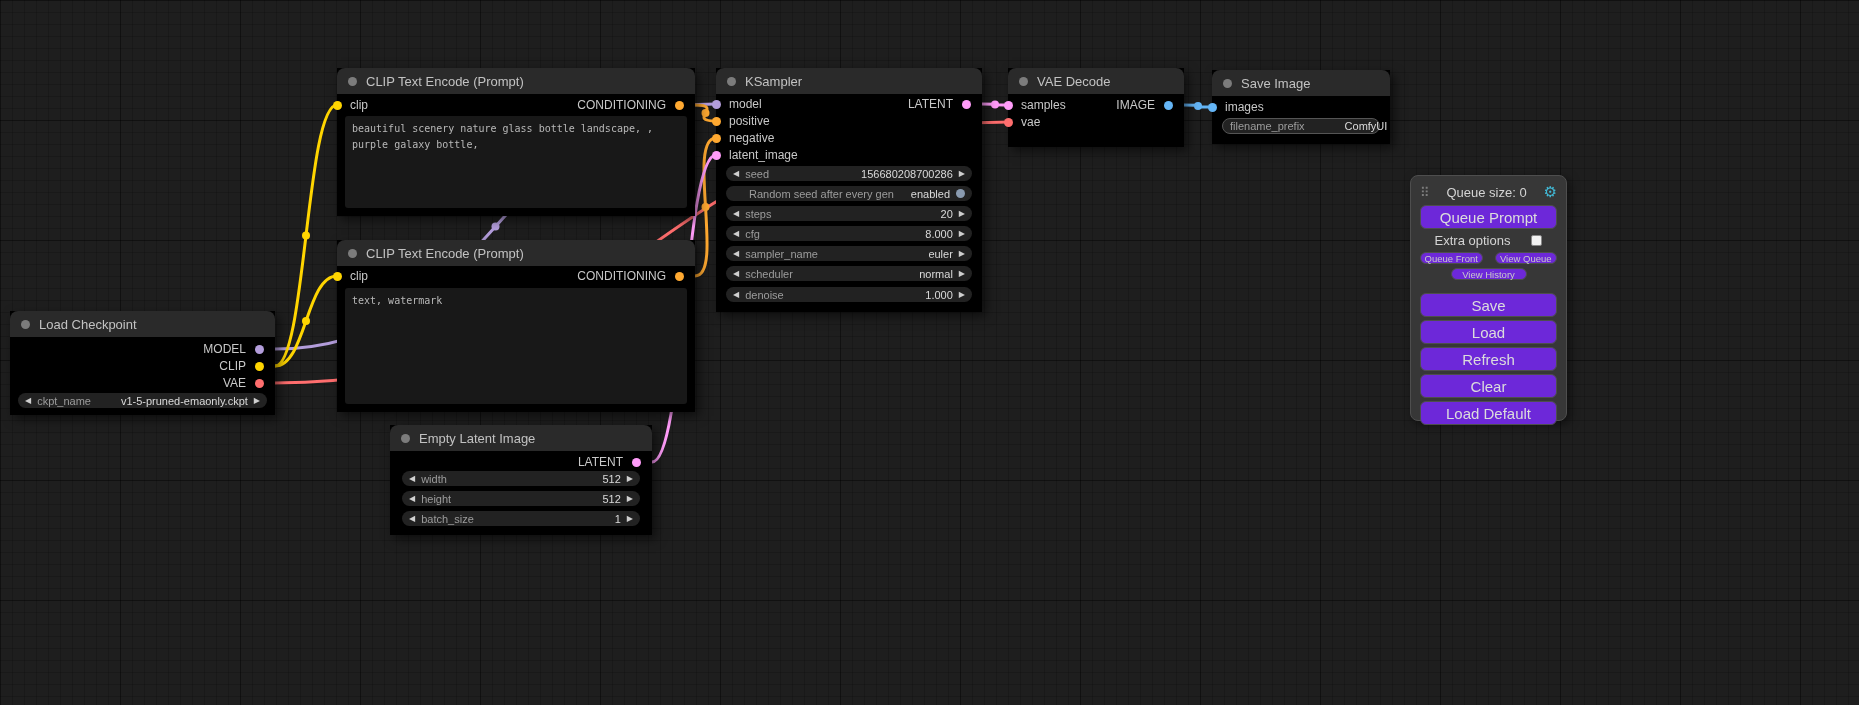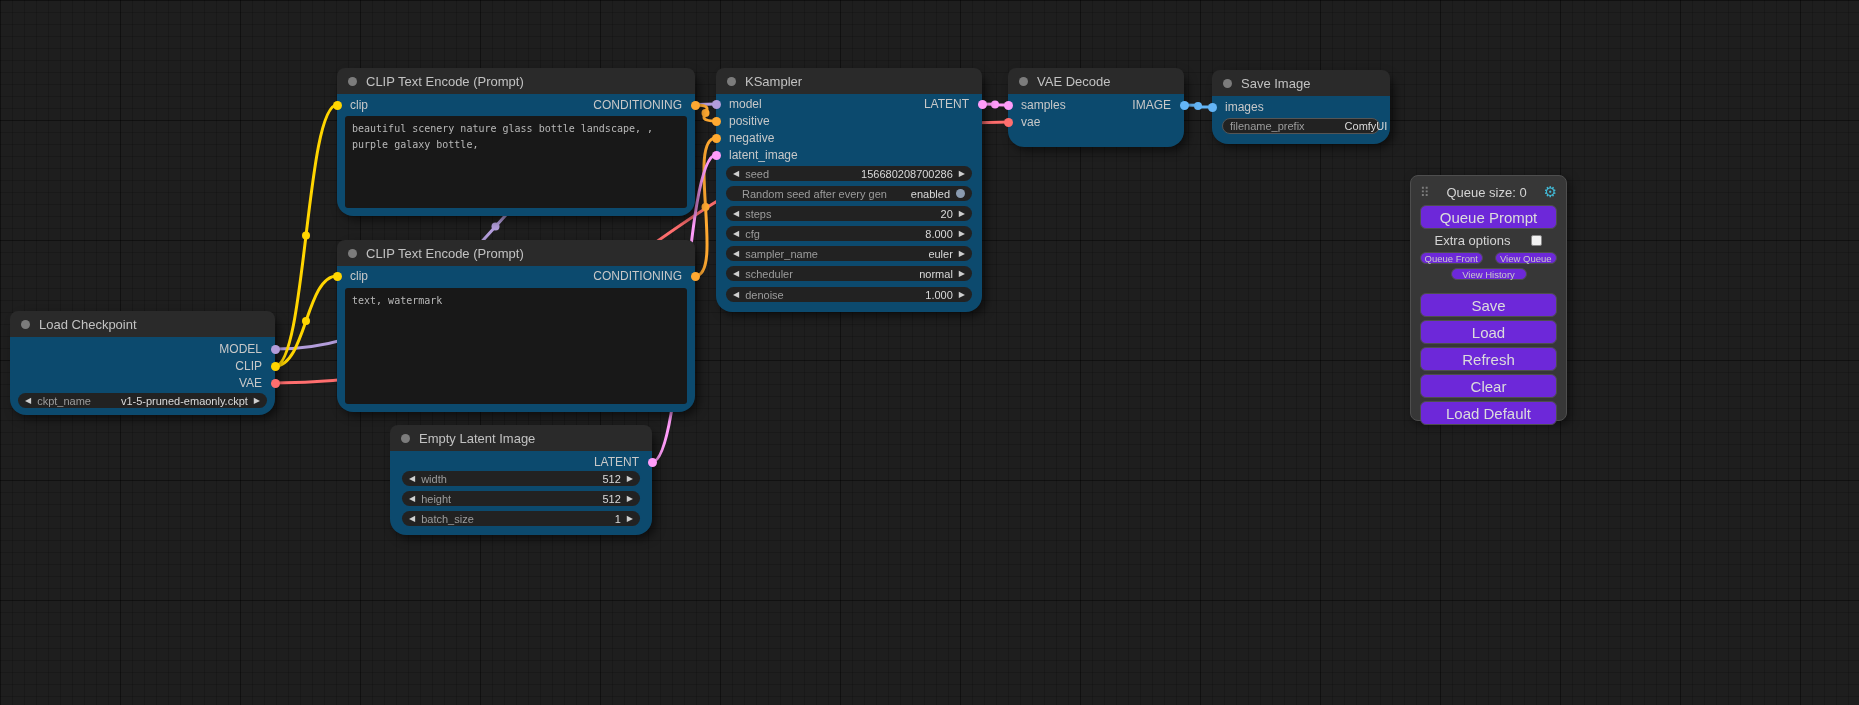--- a/index.html
+++ b/index.html
@@ -12,32 +12,32 @@
       linear-gradient(90deg, rgba(0,0,0,.32) 1px, transparent 1px),
       linear-gradient(rgba(0,0,0,.16) 1px, transparent 1px),
       linear-gradient(90deg, rgba(0,0,0,.16) 1px, transparent 1px);
     background-size:120px 120px,120px 120px,12px 12px,12px 12px;
     position:relative;
   }
   #canvas { position:absolute; inset:0; }
   #links { position:absolute; inset:0; z-index:1; }
 
   .node {
-    position:absolute; background:#0c4a6e; border-radius:16px; z-index:2;
+    position:absolute; background:#000000; border-radius:0; z-index:2;
     box-shadow:4px 4px 10px rgba(0,0,0,.55);
   }
   .node-title {
     height:26px; background:#2a2a2a; border-radius:8px 8px 0 0;
     display:flex; align-items:center; gap:9px; padding:0 11px;
     color:#c2c2c2; font-size:13px; white-space:nowrap;
   }
   .collapse-dot { width:9px; height:9px; border-radius:50%; background:#7c7c7c; flex:0 0 auto; }
   .node-body { position:relative; height:calc(100% - 26px); }
 
-  .slot-row { position:absolute; left:0; right:0; height:16px; display:flex; align-items:center; padding:0 13px; }
+  .slot-row { position:absolute; left:0; right:16px; height:16px; display:flex; align-items:center; padding:0 13px; }
   .slot-label { font-size:12px; color:#c8c8c8; white-space:nowrap; }
   .spacer { flex:1; }
   .slot-dot { position:absolute; width:9px; height:9px; border-radius:50%; top:3.5px; background:#888; }
   .slot-dot.in  { left:-4.5px; }
   .slot-dot.out { right:-4.5px; }
 
   .widget {
     position:absolute; height:15px; background:#222; border-radius:8px;
     display:flex; align-items:center; gap:6px; padding:0 7px;
     font-size:11px; color:#c8c8c8; white-space:nowrap;
@@ -227,21 +227,21 @@
         <span class="slot-label">latent_image</span>
       </div>
 
       <div class="widget" style="top:72px; left:10px; right:10px;">
         <span class="arrow">◀</span>
         <span class="wname">seed</span>
         <span class="wvalue">156680208700286</span>
         <span class="arrow">▶</span>
       </div>
       <div class="widget" style="top:92px; left:10px; right:10px;">
-        <span class="wname" style="margin-left:9px">Random seed after every gen</span>
+        <span class="wname" style="margin-left:16px">Random seed after every gen</span>
         <span class="wvalue">enabled</span>
         <span class="toggle-knob"></span>
       </div>
       <div class="widget" style="top:112px; left:10px; right:10px;">
         <span class="arrow">◀</span>
         <span class="wname">steps</span>
         <span class="wvalue">20</span>
         <span class="arrow">▶</span>
       </div>
       <div class="widget" style="top:132px; left:10px; right:10px;">

